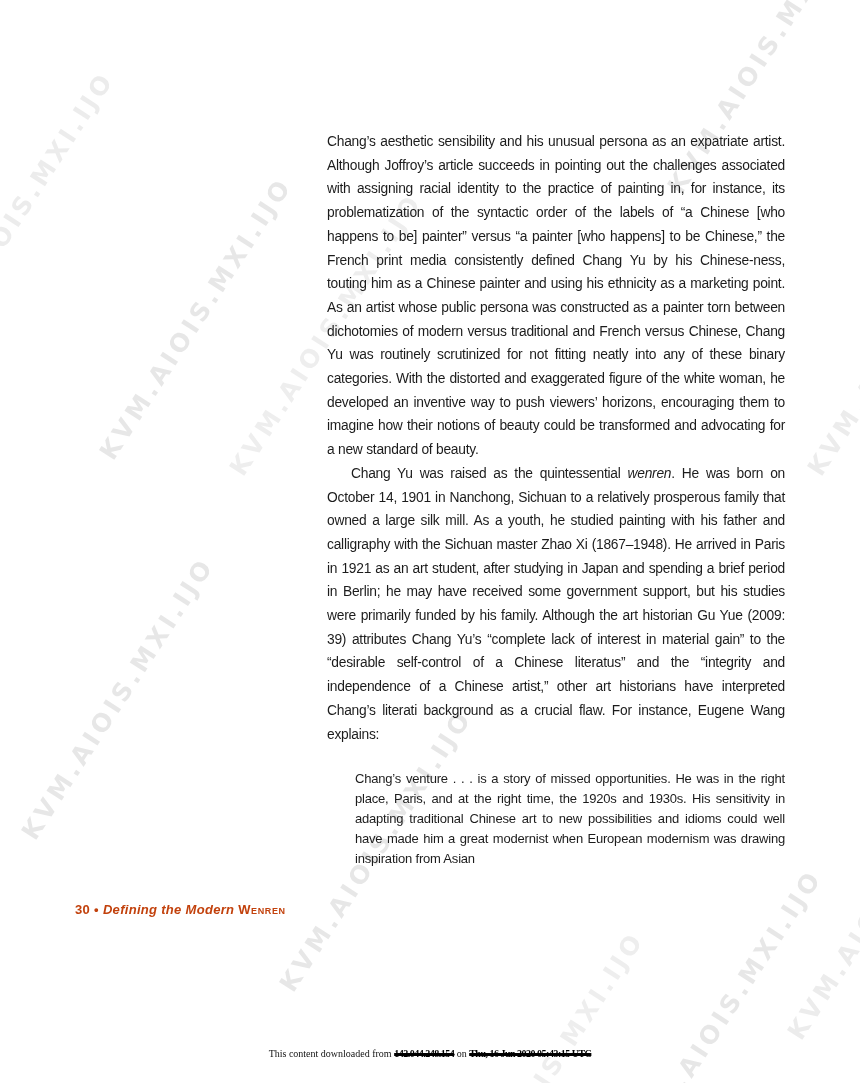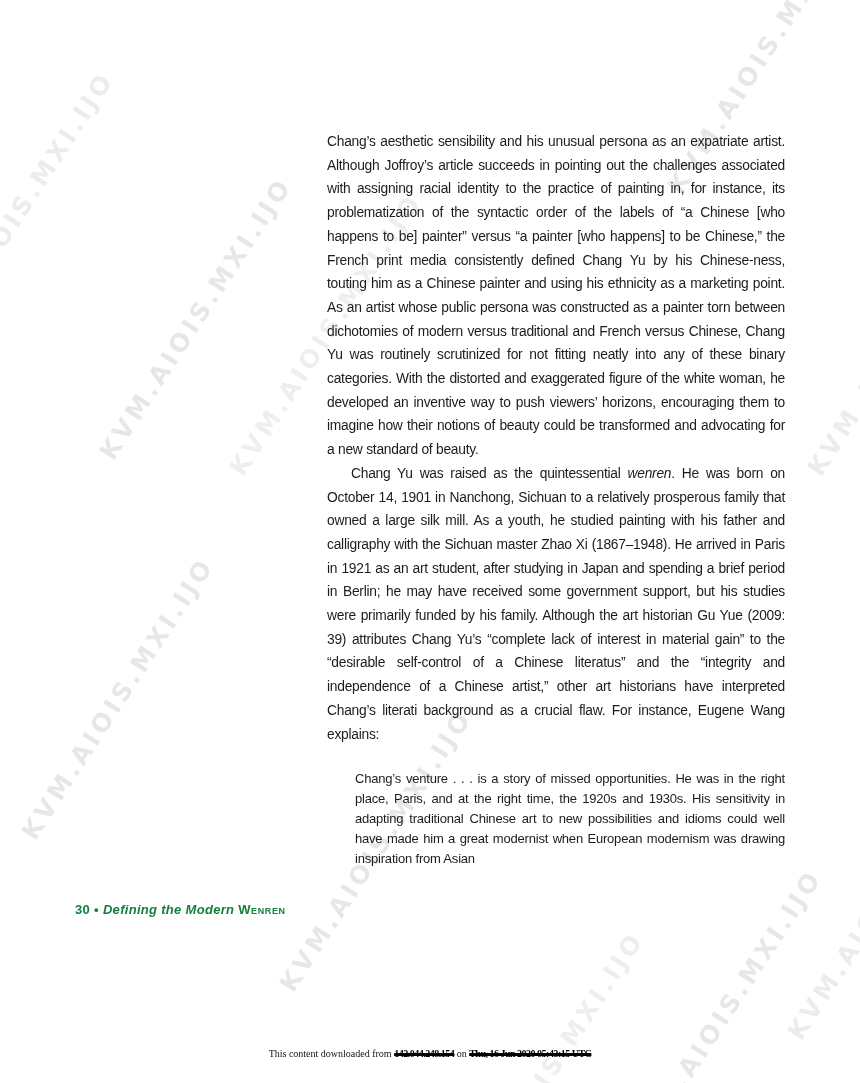--- a/index.html
+++ b/index.html
@@ -58,21 +58,21 @@
     text-align:justify;
   }
 
   
   .run-foot{
     position:absolute;
     left:75px;top:902px;
     font-size:13px;
     font-weight:700;
     letter-spacing:0.3px;
-    color:#15803d;
+    color:#c2410c;
   }
   .run-foot .sep{padding:0 4px;}
   .run-foot .title-ital{font-style:italic;}
   .run-foot .title-caps{font-variant:small-caps;letter-spacing:0.6px;}
 
   
   .jstor{
     position:absolute;
     left:0;right:0;top:1047px;
     text-align:center;

